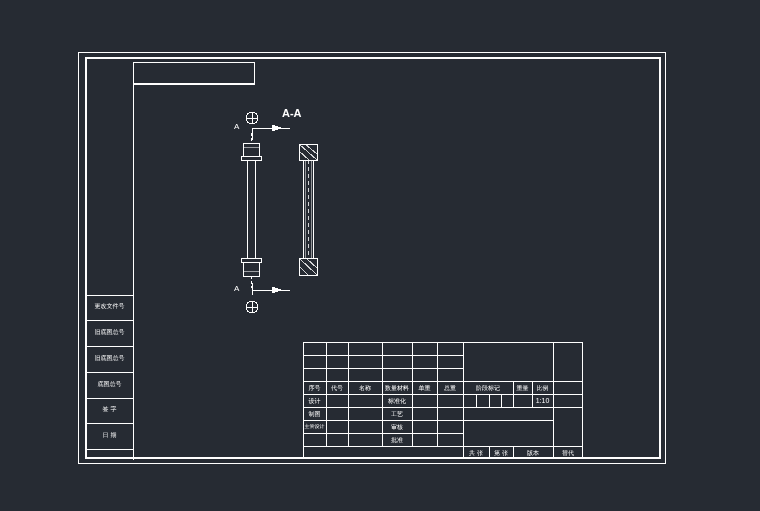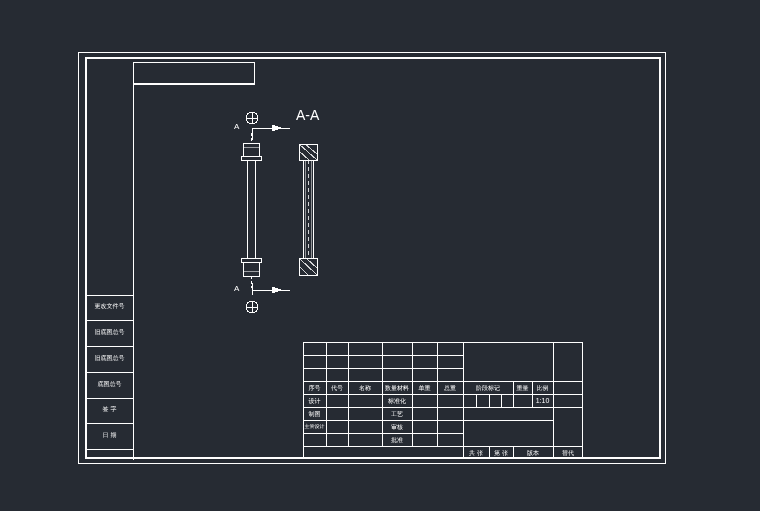--- a/index.html
+++ b/index.html
@@ -100,21 +100,21 @@
       <line x1="252" y1="301" x2="252" y2="313"></line>
       <line x1="252" y1="283" x2="252" y2="295"></line>
       <line x1="252" y1="290" x2="272" y2="290"></line>
       <line x1="272" y1="290" x2="290" y2="290"></line>
       <polygon points="272,286.5 282,290 272,293.5" fill="#ffffff" stroke="none"></polygon>
     </g>
   </svg>
 
   <div class="lbl" style="left:234px;top:122px;">A</div>
   <div class="lbl" style="left:234px;top:284px;">A</div>
-  <div class="lbl" style="left:296px;top:107px;font-size:14px;">A-A</div>
+  <div class="lbl" style="left:282px;top:107px;font-size:11px;font-weight:bold;">A-A</div>
 
   <div>
 
     <div class="box" style="left:303px;top:342px;width:280px;height:117px;"></div>
 
     <div class="ln" style="left:303px;top:355px;width:160px;height:1px;"></div>
     <div class="ln" style="left:303px;top:368px;width:160px;height:1px;"></div>
     <div class="ln" style="left:303px;top:381px;width:160px;height:1px;"></div>
     <div class="ln" style="left:303px;top:394px;width:280px;height:1px;"></div>
     <div class="ln" style="left:303px;top:407px;width:160px;height:1px;"></div>

